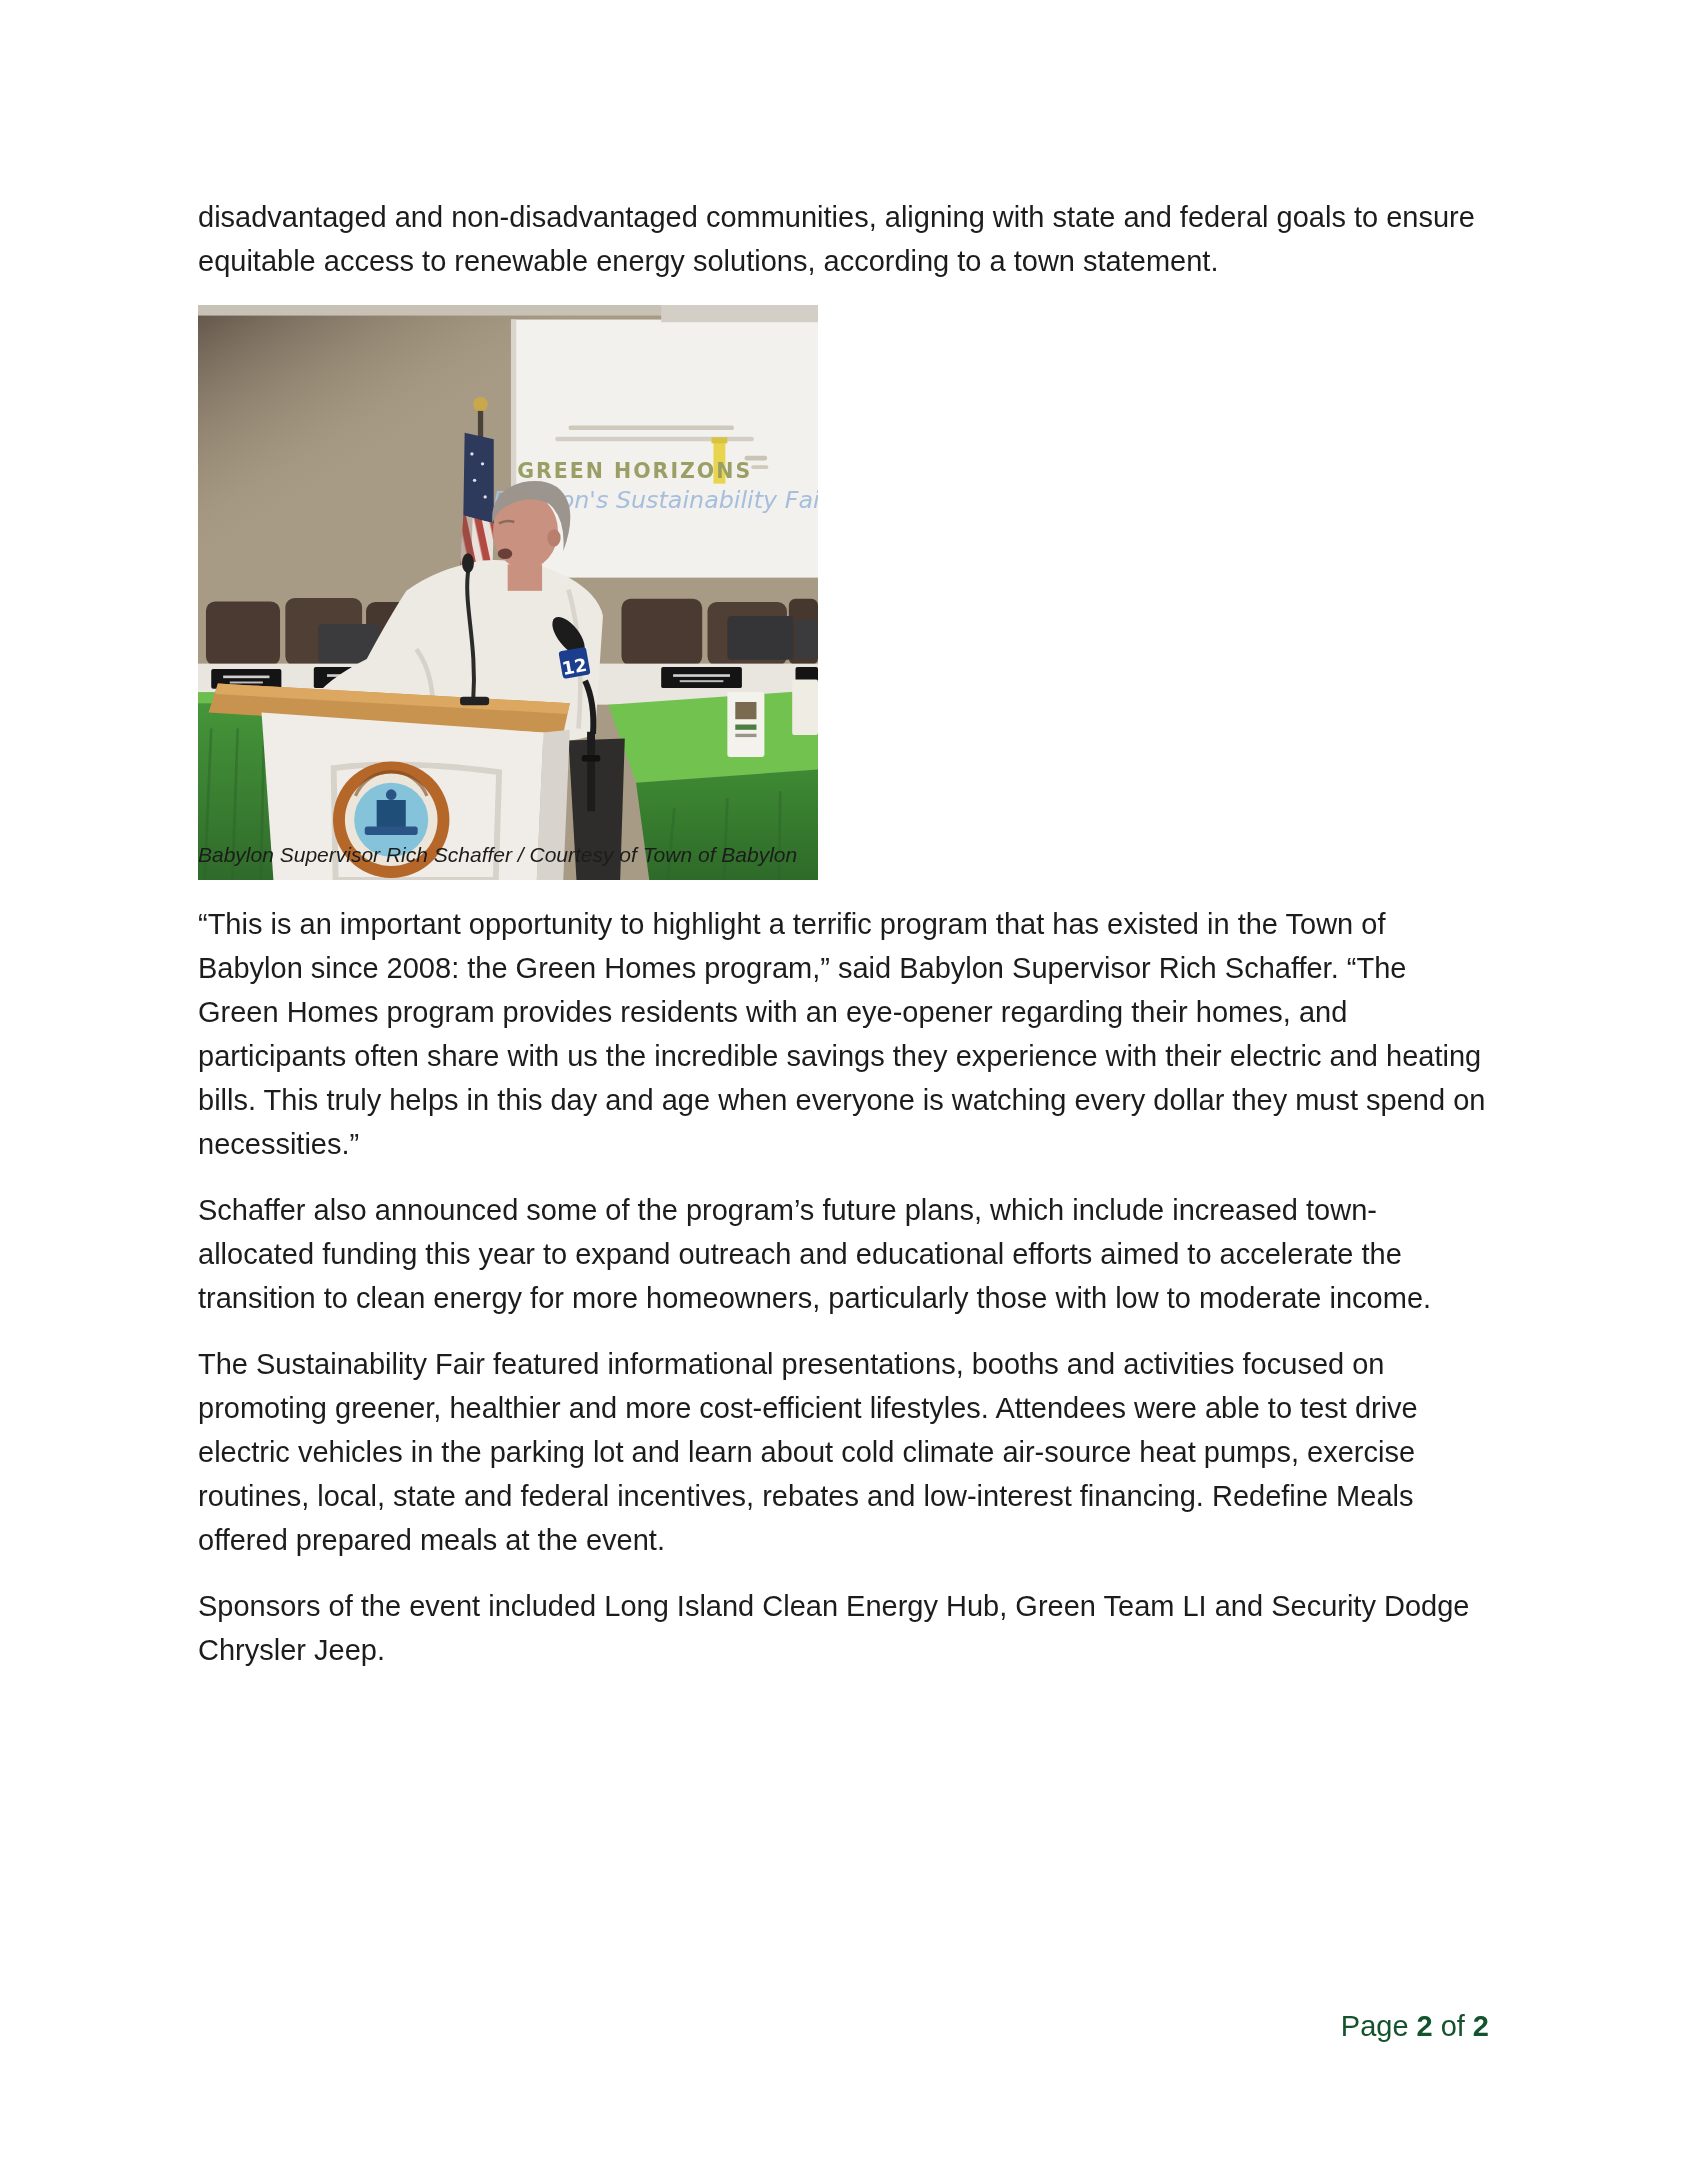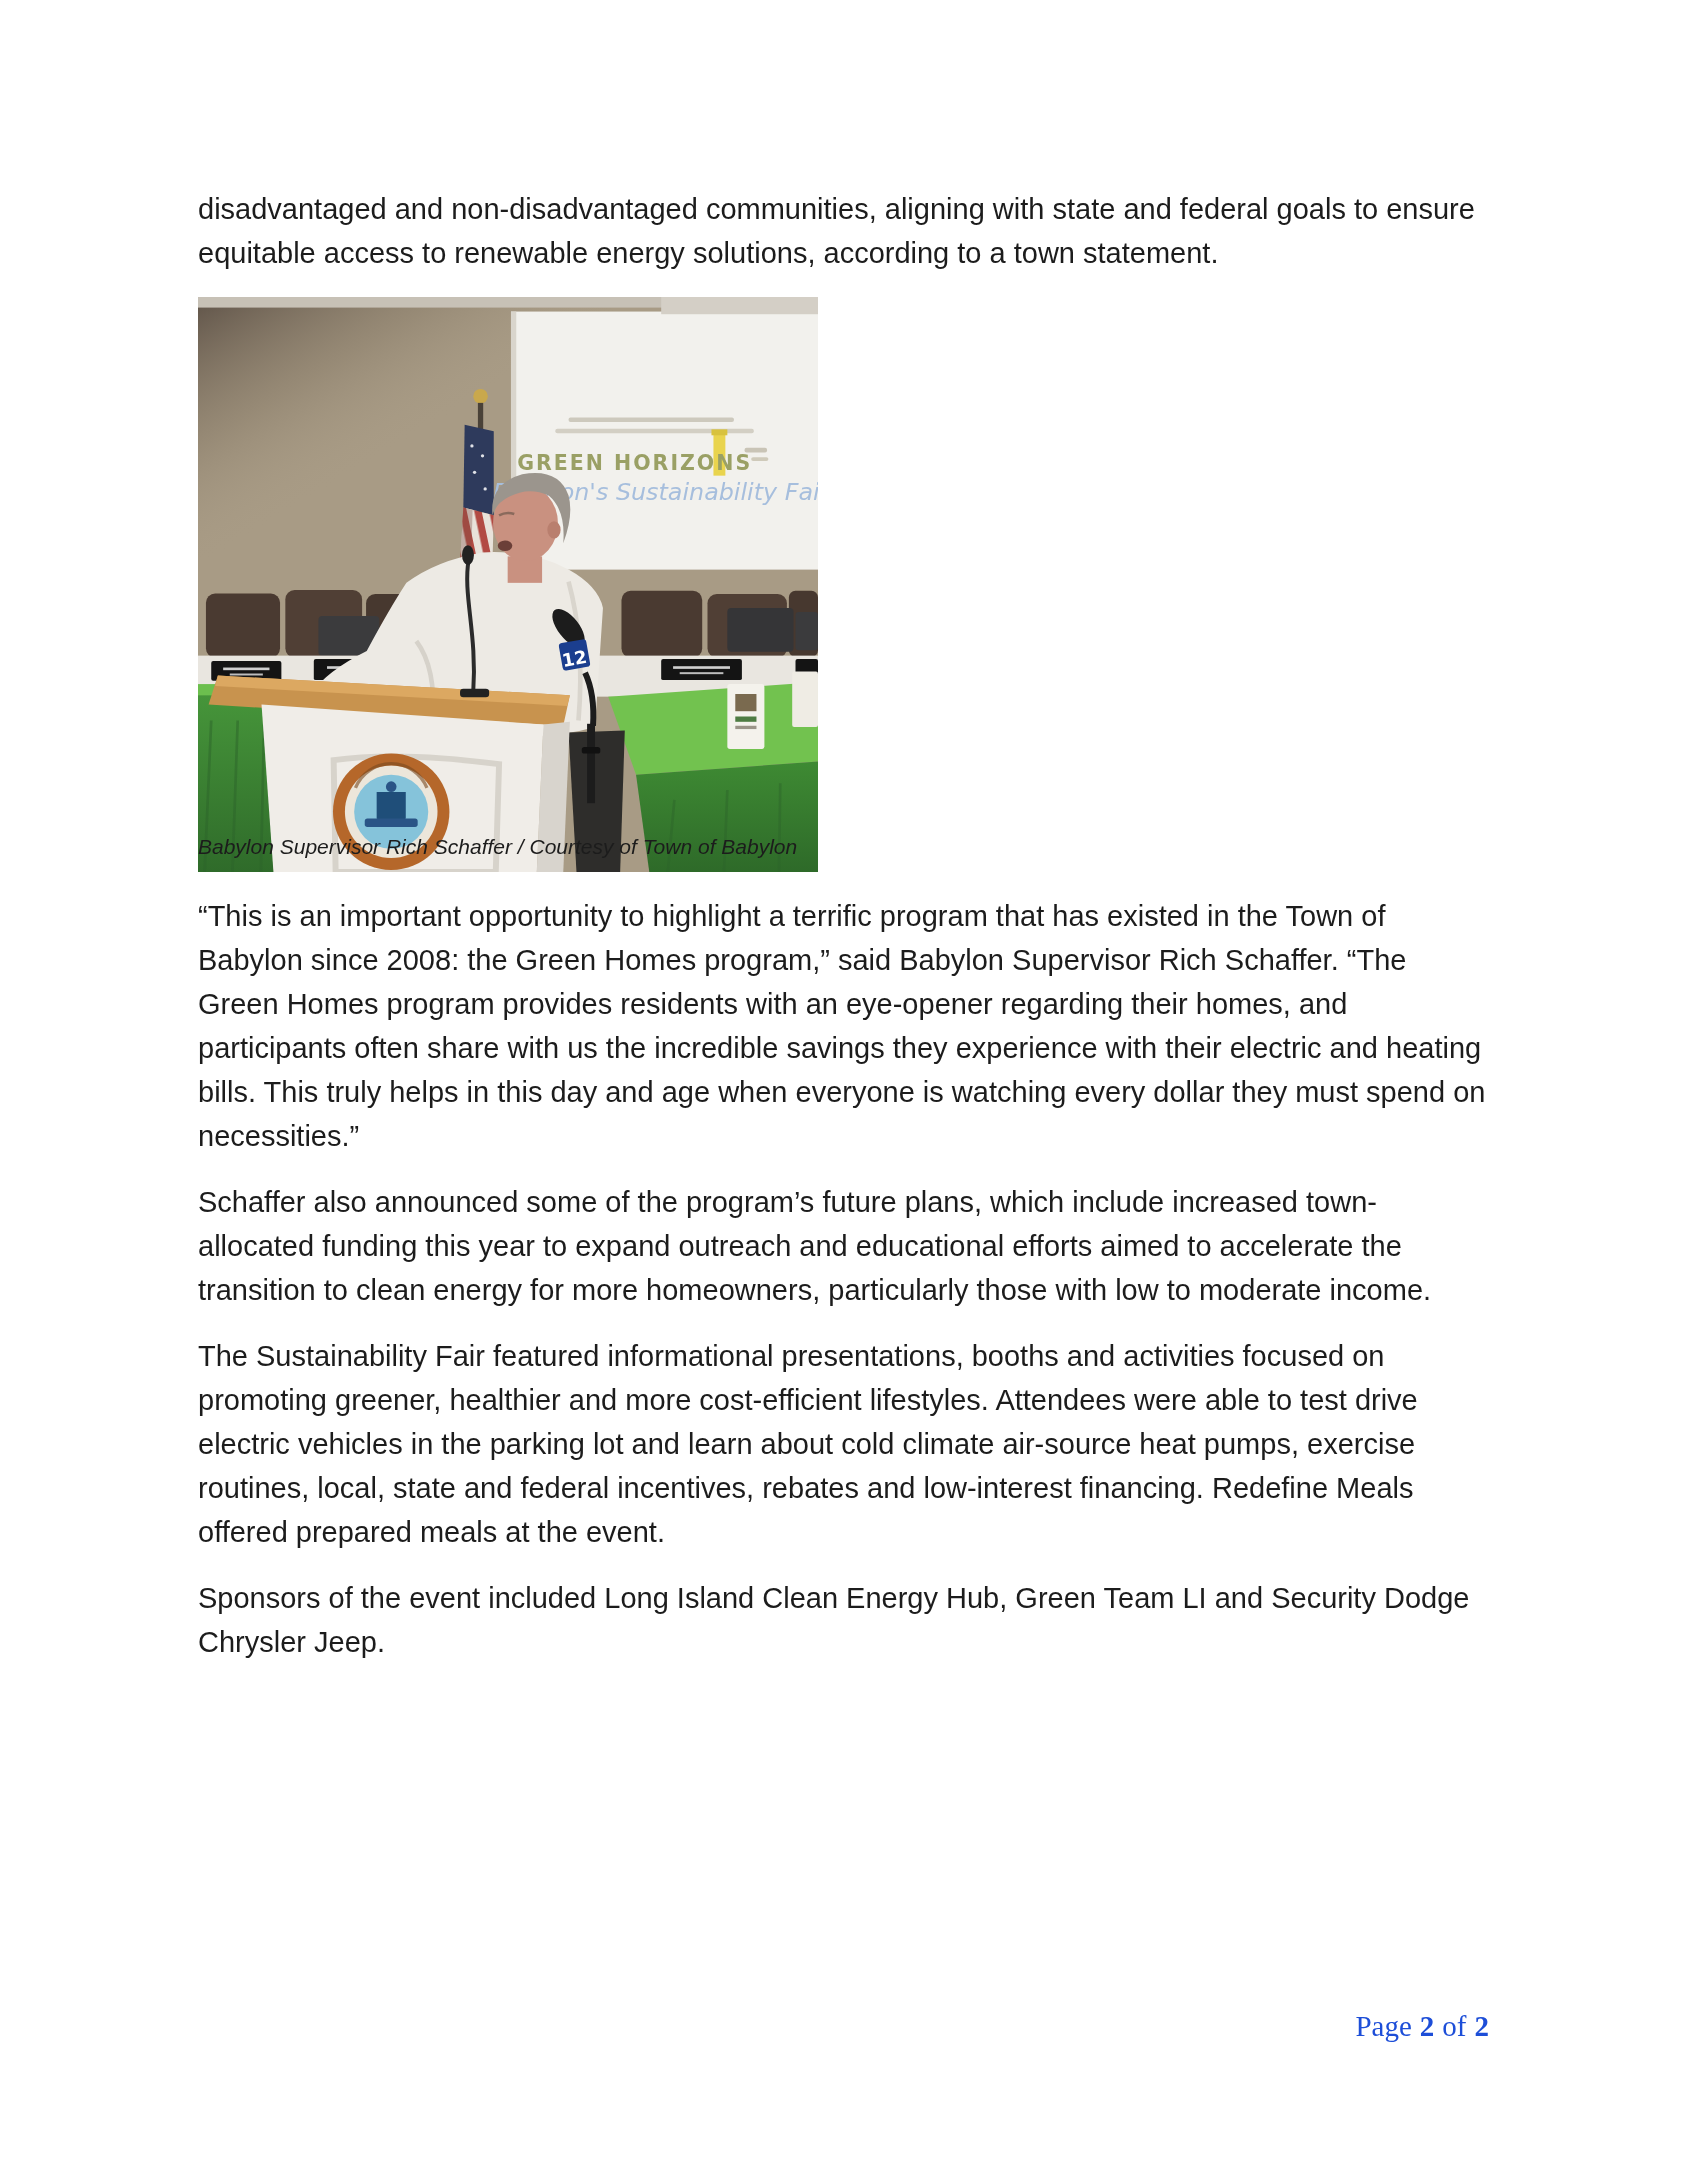--- a/index.html
+++ b/index.html
@@ -6,27 +6,27 @@
   .page{
     position:relative;
     width:1687px;height:2183px;
     box-sizing:border-box;
     padding:187px 198px 0 198px;
     background:#ffffff;
     font-family:"Liberation Sans",sans-serif;
     font-size:29px;line-height:44px;color:#1c1c1c;
     overflow:hidden;
   }
-  p.body-para{margin:0 0 22px 0;}
+  p.body-para{margin:8px 0 22px 0;}
   figure.photo-fig{margin:10.6px 0 0 0;padding:0;width:620px;height:506px;}
   figure.photo-fig svg{display:block;}
   p.caption{margin:24px 0 26.5px 0;font-style:italic;font-size:21px;line-height:40px;color:#1c1c1c;}
   .footer{
     position:absolute;right:198px;top:2006px;
-    font-size:29px;line-height:40px;color:#1d4ed8;white-space:nowrap;font-family:Liberation Serif, serif;
+    font-size:29px;line-height:40px;color:#14532d;white-space:nowrap;
   }
   .footer span{display:inline;}
   .footer .sp{display:inline-block;width:8px;}
   .fw-b{font-weight:700;}
 </style>
 </head>
 <body>
 
 <div class="page">
 

